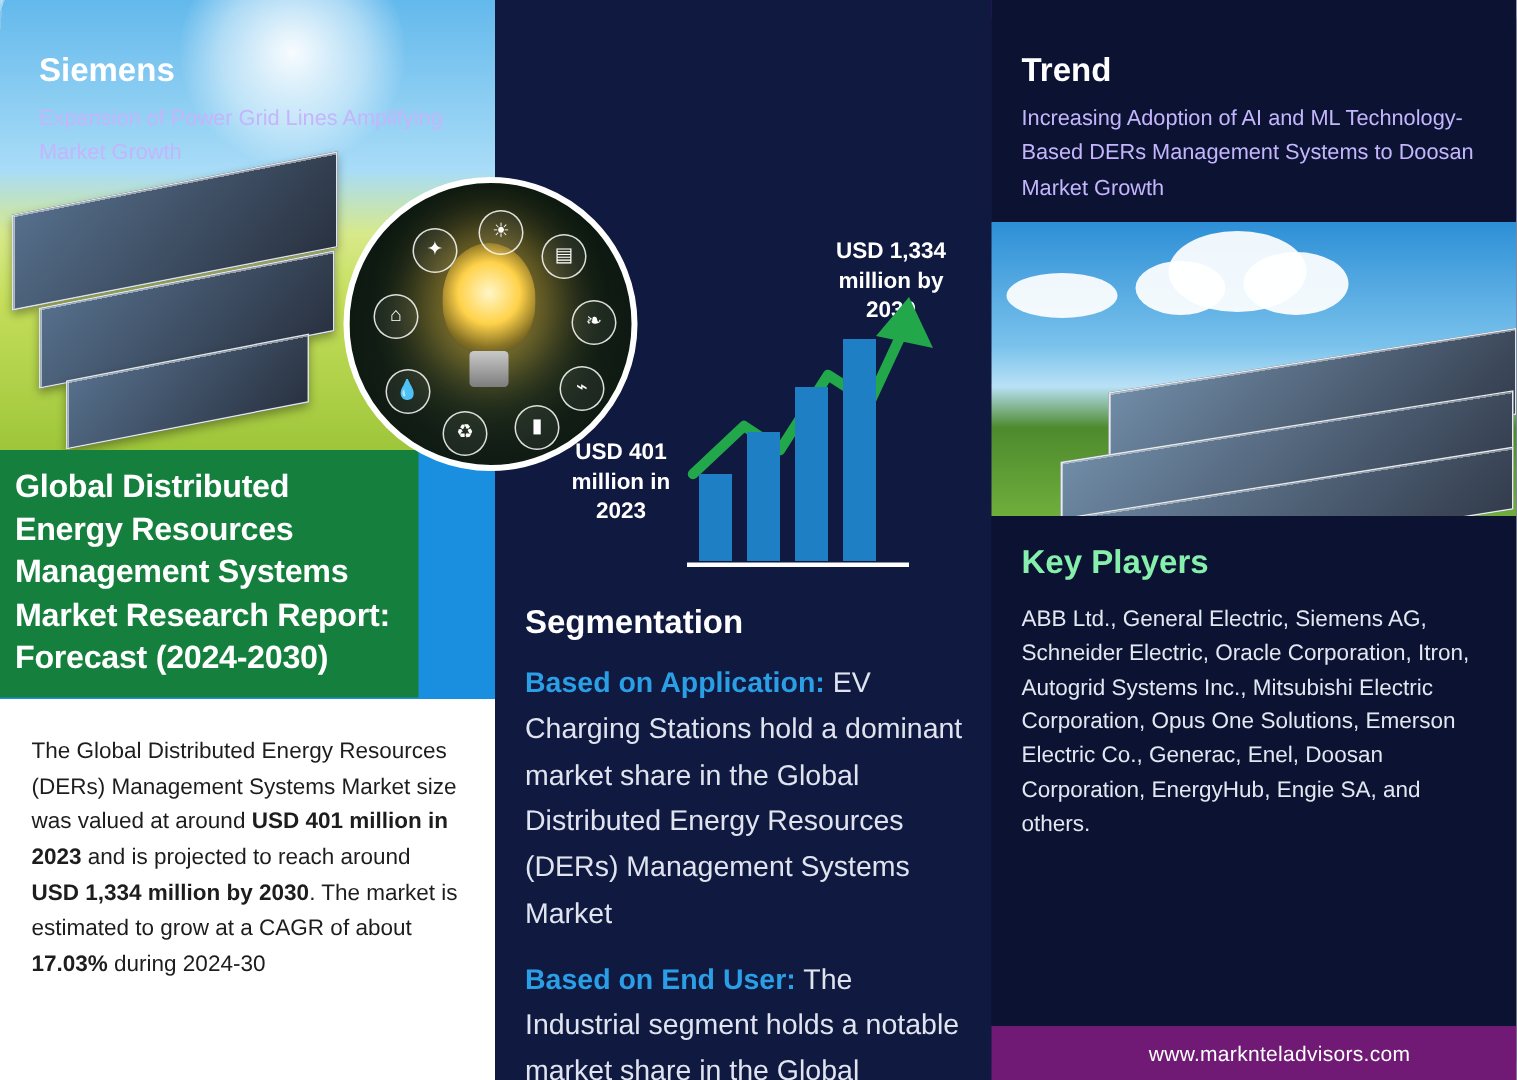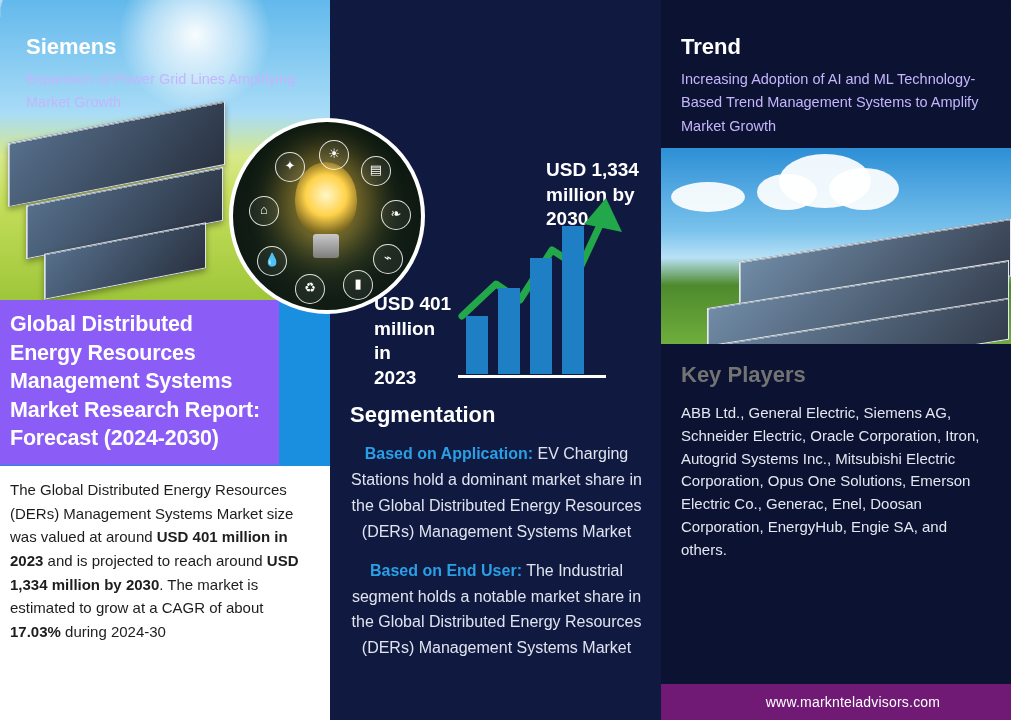--- a/index.html
+++ b/index.html
@@ -72,21 +72,21 @@
   .p1 { left: 8px;  top: 122px; width: 215px; height: 62px; }
   .p2 { left: 26px; top: 186px; width: 195px; height: 52px; }
   .p3 { left: 44px; top: 238px; width: 160px; height: 44px; }
 
   .title-block {
     position: absolute;
     left: 0; top: 300px;
     width: 279px;
     padding: 10px 14px 12px 10px;
     box-sizing: border-box;
-    background: #8b5cf6;
+    background: #15803d;
   }
   .report-title {
     color: #ffffff;
     font-size: 21.5px;
     font-weight: bold;
     line-height: 1.33;
     letter-spacing: -0.2px;
     margin: 0;
   }
   .insights-block {
@@ -100,21 +100,21 @@
   .insights-title {
     color: #1a8fe0;
     font-size: 19px;
     font-weight: bold;
     margin: 0 0 9px 0;
   }
   .insights-body {
     color: #1d1d1d;
     font-size: 15px;
     line-height: 1.58;
-    margin: 0;
+    margin: 11px;
   }
   .insights-body b { font-weight: bold; }
 
   
   .mid-col {
     position: absolute;
     left: 330px; top: 0;
     width: 331px; height: 720px;
     background: #4c1d95;
   }
@@ -178,23 +178,23 @@
   
   .chart-area {
     position: absolute;
     left: 368px; top: 140px;
     width: 280px; height: 248px;
     z-index: 4;
   }
   .chart-label {
     position: absolute;
     color: #ffffff;
-    font-size: 19px;
-    font-weight: bold;
-    text-align: left;
+    font-size: 15px;
+    font-weight: bold;
+    text-align: center;
     line-height: 1.3;
   }
   .label-2030 { left: 178px; top: 18px; width: 96px; }
   .label-2023 { left: 6px;  top: 152px; width: 80px; }
   .bars {
     position: absolute;
     left: 96px; bottom: 14px;
     width: 132px; height: 160px;
   }
   .bar {
@@ -228,24 +228,23 @@
   }
   .seg-title {
     color: #ffffff;
     font-size: 22px;
     font-weight: bold;
     margin: 0;
     padding-top: 14px;
   }
   .seg-para {
     color: #dfe4ef;
-    font-size: 16px;
+    font-size: 19px;
     line-height: 1.62;
     margin: 13px 0 0 0;
-    text-align: center;
   }
   .seg-key {
     color: #2b9fe6;
     font-weight: bold;
   }
 
   
   .right-col {
     position: absolute;
     left: 661px; top: 0;
@@ -294,21 +293,21 @@
 
   .key-players {
     position: absolute;
     left: 0; top: 344px;
     width: 350px; height: 340px;
     background: #0b1232;
     padding: 18px 20px 0 20px;
     box-sizing: border-box;
   }
   .kp-title {
-    color: #737373;
+    color: #86efac;
     font-size: 22px;
     font-weight: bold;
     margin: 0 0 14px 0;
   }
   .kp-body {
     color: #e3e7f0;
     font-size: 15px;
     line-height: 1.52;
     margin: 0;
   }
@@ -401,21 +400,21 @@
       <div class="bar b3"></div>
       <div class="bar b4"></div>
     </div>
     <div class="axis-line"></div>
   </div>
 
   <div class="right-col">
 
     <div class="trend-wrap">
       <h2 class="sec-heading">Trend</h2>
-      <p class="sec-sub">Increasing Adoption of AI and ML Technology-Based Trend Management Systems to Amplify Market Growth</p>
+      <p class="sec-sub">Increasing Adoption of AI and ML Technology-Based DERs Management Systems to Doosan Market Growth</p>
     </div>
 
     <div class="trend-photo">
       <div class="cloud c1"></div>
       <div class="cloud c2"></div>
       <div class="cloud c3"></div>
       <div class="cloud c4"></div>
       <div class="tpanel tp1"></div>
       <div class="tpanel tp2"></div>
       <div class="tpanel tp3"></div>

